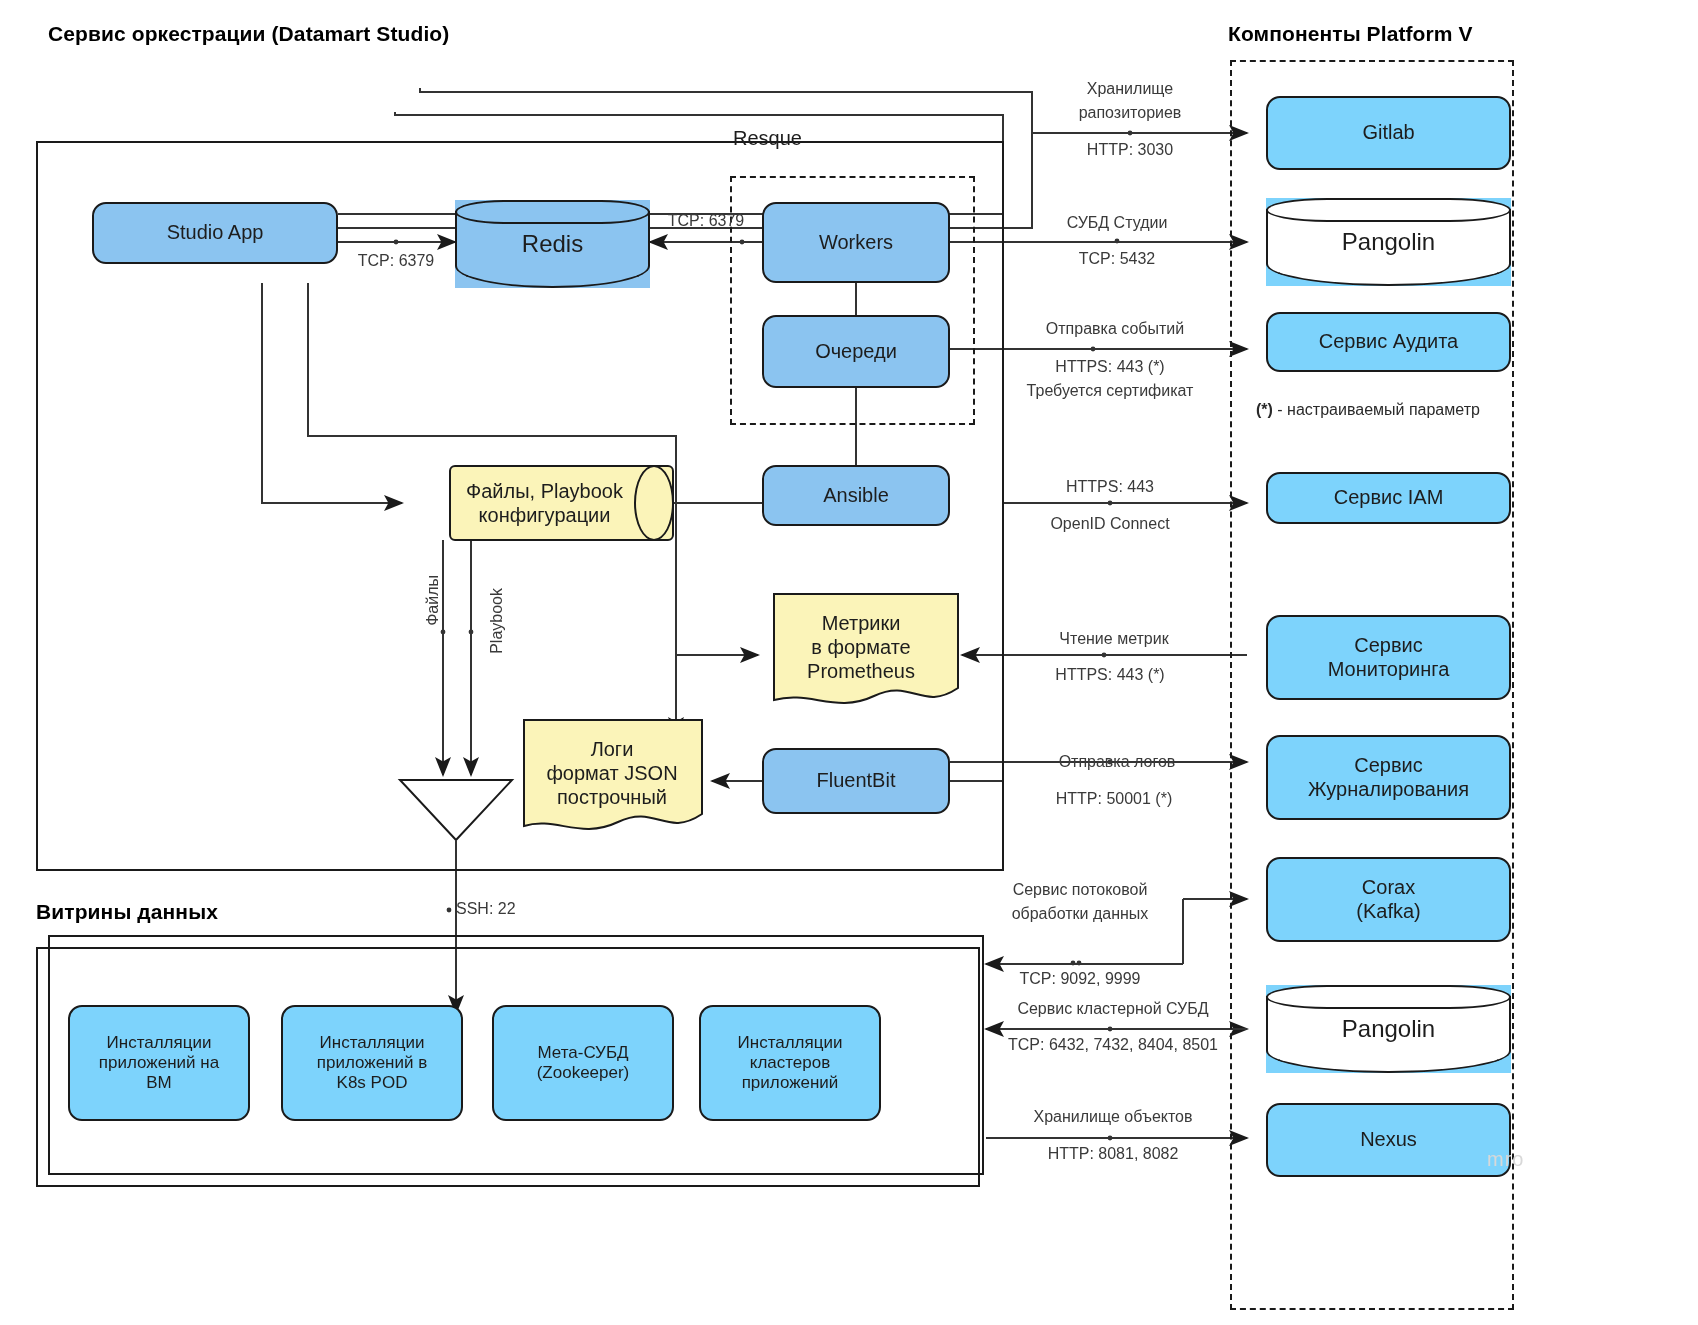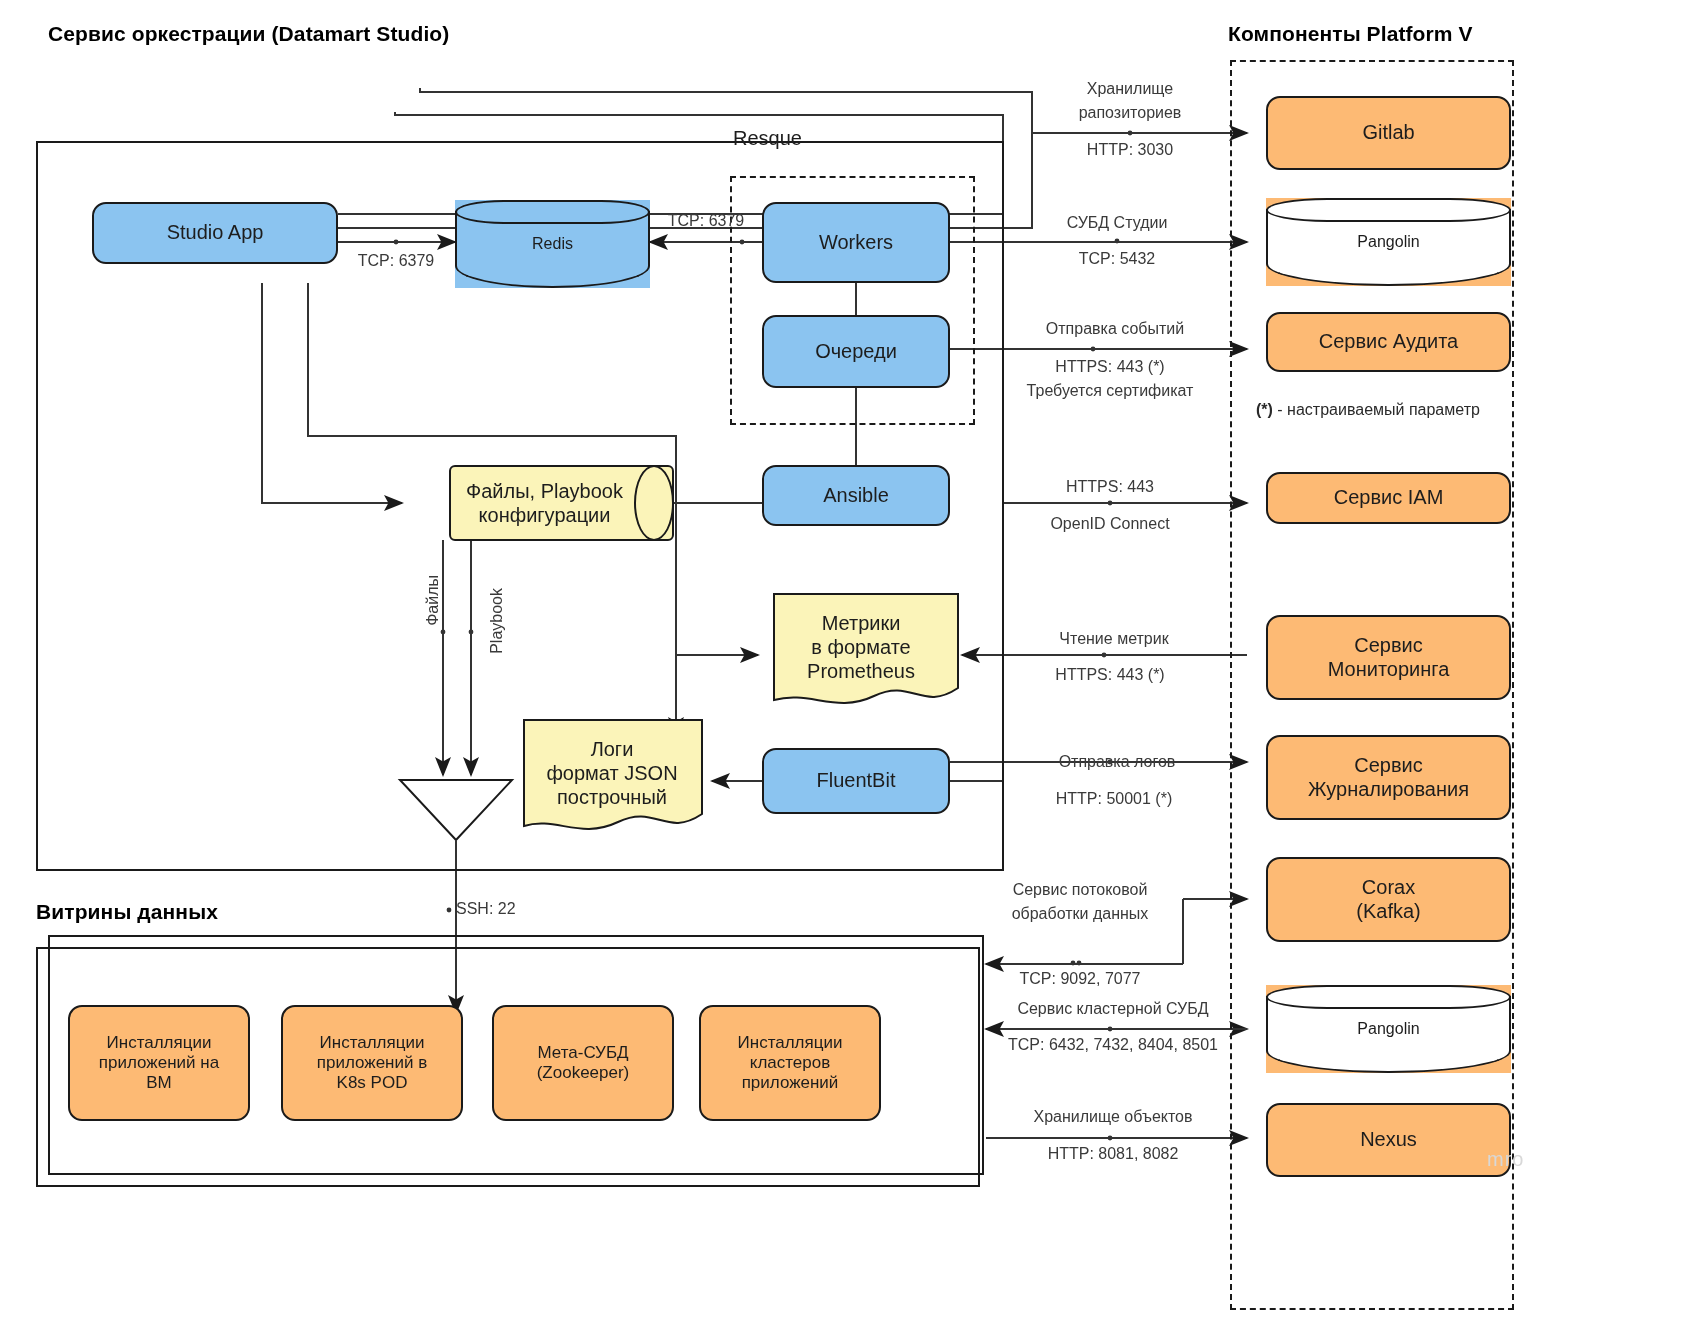--- a/index.html
+++ b/index.html
@@ -14,31 +14,31 @@
   }
 
   .node{
     position:absolute;box-sizing:border-box;
     display:flex;align-items:center;justify-content:center;text-align:center;
     font-size:20px;line-height:1.18;color:#1d1d1d;
     border:2px solid #1a1a1a;
   }
   .rr{border-radius:14px;}
   .blue{background:#8bc4f0;}
-  .white{background:#fdba74;}
+  .white{background:#7dd3fc;}
   .small{font-size:17px;}
 
   
   .cyl{position:absolute;box-sizing:border-box;}
   .cyl .body{position:absolute;left:0;right:0;top:11px;bottom:0;
     border:2px solid #1a1a1a;border-top:none;border-radius:0 0 50% 50%/0 0 22px 22px;}
   .cyl .top{position:absolute;left:0;right:0;top:0;height:24px;
     border:2px solid #1a1a1a;border-radius:50%/100%;box-sizing:border-box;}
   .cyl .lbl{position:absolute;left:0;right:0;top:0;bottom:0;
-    display:flex;align-items:center;justify-content:center;font-size:16px;color:#1d1d1d;}
+    display:flex;align-items:center;justify-content:center;font-size:24px;color:#1d1d1d;}
   .cyl.blue .body,.cyl.blue .top{background:#8bc4f0;}
   .cyl.white .body,.cyl.white .top{background:#fff;}
 
   
   .hcyl{position:absolute;box-sizing:border-box;background:#fbf4b9;
     border:2px solid #1a1a1a;border-radius:6px;margin-left:36px;}
   .hcyl .cap{position:absolute;right:-2px;top:-2px;bottom:-2px;width:40px;
     border:2px solid #1a1a1a;border-radius:50%/50%;background:#fbf4b9;box-sizing:border-box;}
   .hcyl .lbl{position:absolute;left:8px;right:42px;top:0;bottom:0;
     display:flex;align-items:center;justify-content:center;text-align:center;
@@ -298,21 +298,21 @@
   <div class="edge-lbl c" style="left:1110px;top:515px;">OpenID Connect</div>
 
   <div class="edge-lbl c" style="left:1114px;top:630px;">Чтение метрик</div>
   <div class="edge-lbl c" style="left:1110px;top:666px;">HTTPS: 443 (*)</div>
 
   <div class="edge-lbl c" style="left:1117px;top:753px;">Отправка логов</div>
   <div class="edge-lbl c" style="left:1114px;top:790px;">HTTP: 50001 (*)</div>
 
   <div class="edge-lbl c" style="left:1080px;top:881px;">Сервис потоковой</div>
   <div class="edge-lbl c" style="left:1080px;top:905px;">обработки данных</div>
-  <div class="edge-lbl c" style="left:1080px;top:970px;">TCP: 9092, 7077</div>
+  <div class="edge-lbl c" style="left:1080px;top:970px;">TCP: 9092, 9999</div>
 
   <div class="edge-lbl c" style="left:1113px;top:1000px;">Сервис кластерной СУБД</div>
   <div class="edge-lbl c" style="left:1113px;top:1036px;">TCP: 6432, 7432, 8404, 8501</div>
 
   <div class="edge-lbl c" style="left:1113px;top:1108px;">Хранилище объектов</div>
   <div class="edge-lbl c" style="left:1113px;top:1145px;">HTTP: 8081, 8082</div>
 
   <div class="edge-lbl vert" style="left:424px;top:575px;">Файлы</div>
   <div class="edge-lbl vert" style="left:488px;top:588px;">Playbook</div>
 

